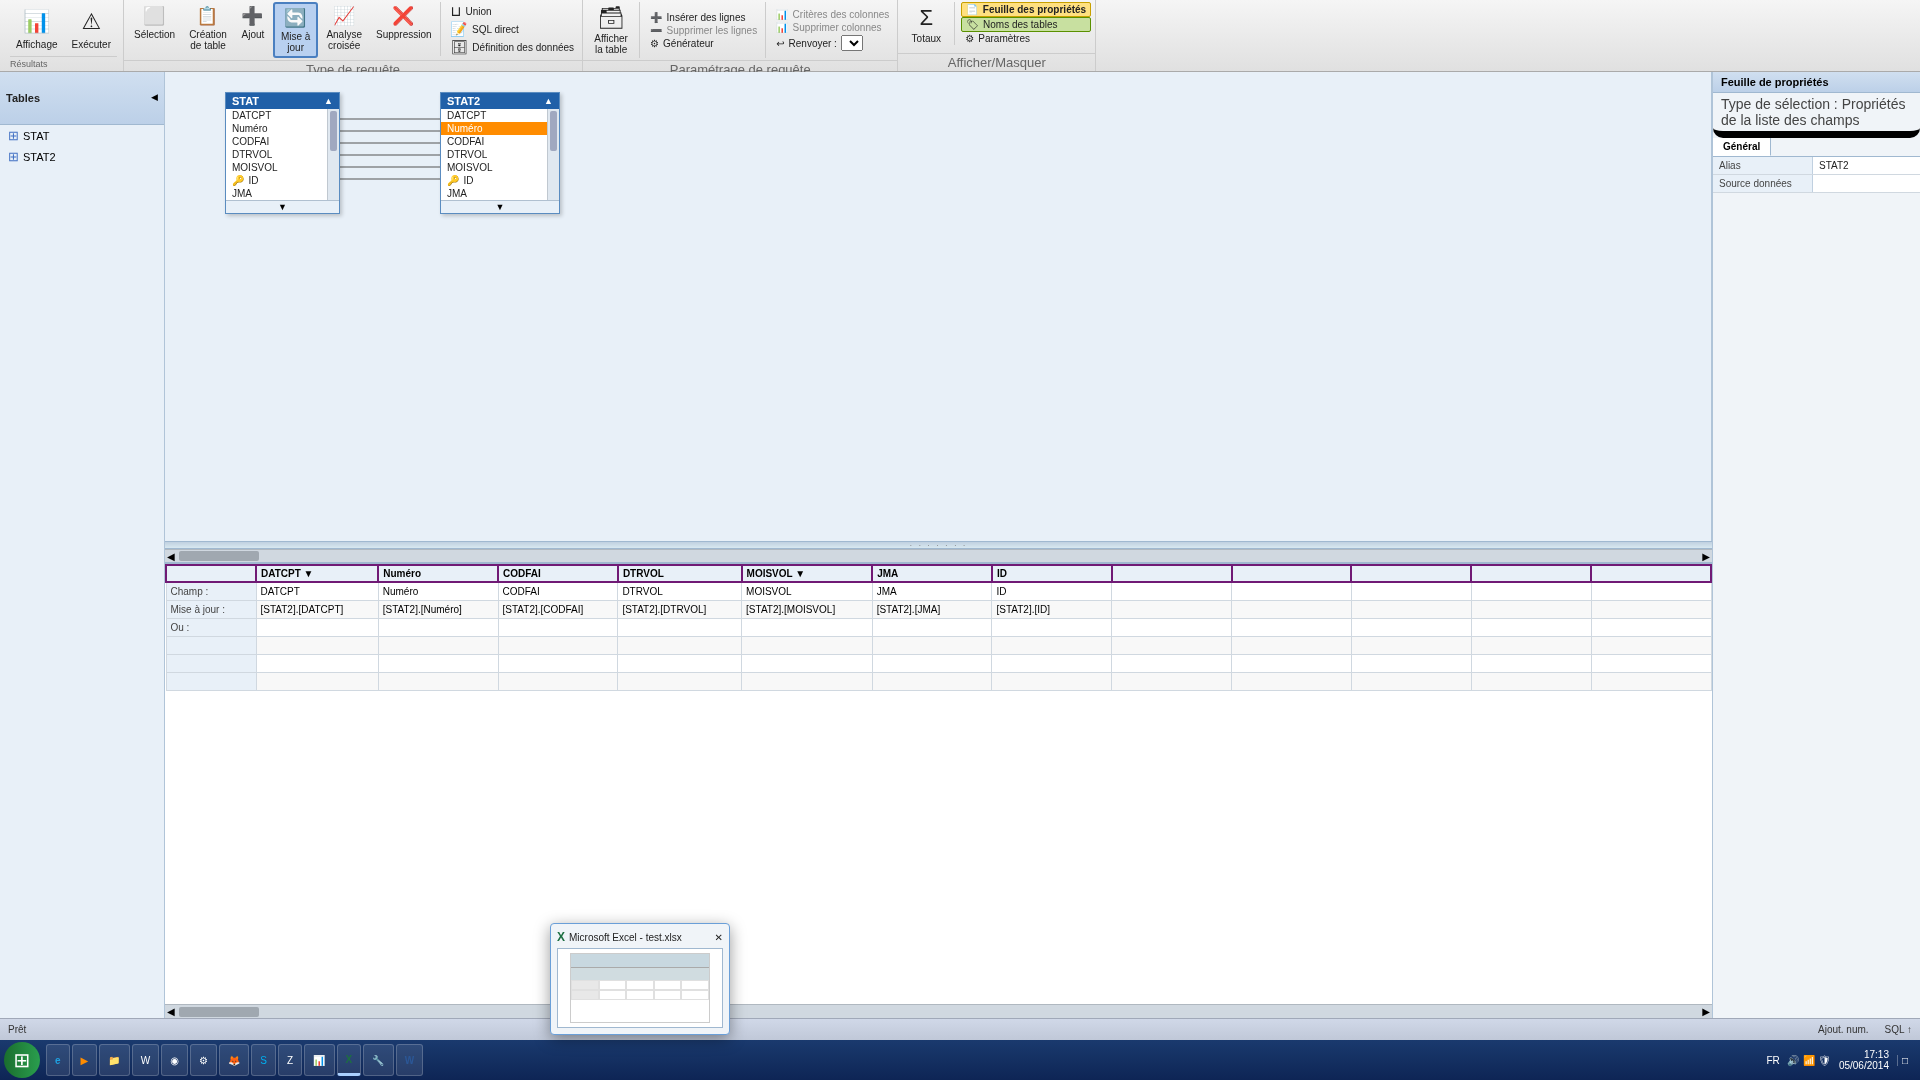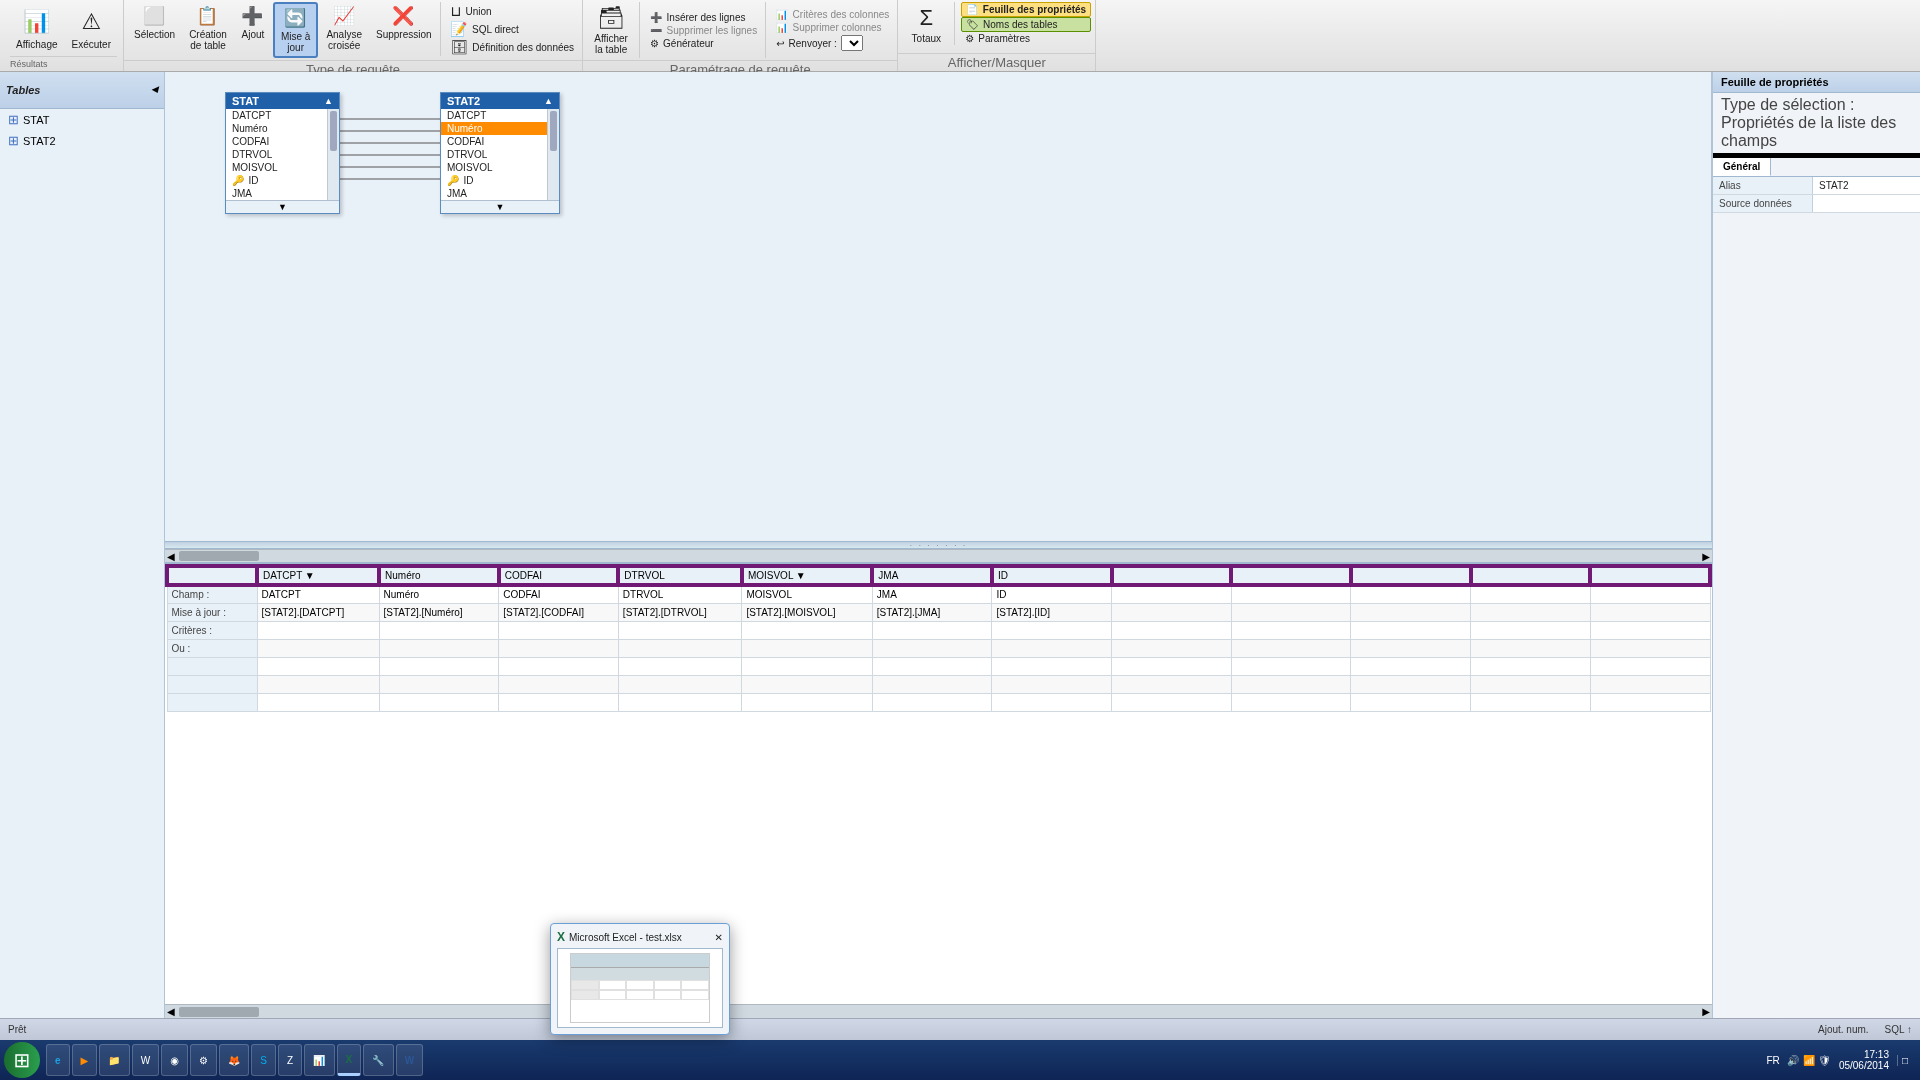--- a/index.html
+++ b/index.html
@@ -22,32 +22,32 @@
     
     .ribbon-section { display: flex; flex-direction: column; align-items: stretch; border-right: 1px solid #ccc; }
     .ribbon-section-inner { display: flex; flex: 1; padding: 2px 4px; }
     .ribbon-section-label { font-size: 13px; color: #666; border-top: 1px solid #ccc; text-align: center; padding: 1px; }
 
     
     .main-container { display: flex; height: calc(1080px - 72px - 22px - 40px); }
 
     
     .left-panel { width: 165px; background: #e8f0f8; border-right: 1px solid #b0c4d8; display: flex; flex-direction: column; }
-    .left-panel-header { background: linear-gradient(to bottom, #d0dff0, #bcd0e8); padding: 12px 6px; display: flex; align-items: flex-start; justify-content: space-between; border-bottom: 1px solid #a0b8d0; font-style: italic; }
+    .left-panel-header { background: linear-gradient(to bottom, #d0dff0, #bcd0e8); padding: 20px 6px; display: flex; align-items: flex-start; justify-content: space-between; border-bottom: 1px solid #a0b8d0; }
     .left-panel-title { font-size: 11px; font-weight: bold; color: #222; }
     .left-panel-item { display: flex; align-items: center; gap: 4px; padding: 3px 8px; cursor: pointer; font-size: 11px; }
     .table-icon { color: #4472C4; font-size: 13px; }
 
     
     .canvas-area { flex: 1; background: #e8f0f8; position: relative; overflow: hidden; border-right: 1px solid #b0c4d8; }
 
     
     .right-panel { width: 208px; background: #f0f4f8; border-left: 1px solid #b0c4d8; display: flex; flex-direction: column; }
     .right-panel-title { background: linear-gradient(to bottom, #d0dff0, #bcd0e8); padding: 4px 8px; font-size: 11px; font-weight: bold; border-bottom: 1px solid #a0b8d0; }
-    .right-panel-subtitle { padding: 3px 8px; font-size: 16px; color: #444; border-bottom: 5px solid #000000; }
+    .right-panel-subtitle { padding: 3px 8px; font-size: 14px; color: #444; border-bottom: 7px solid #000000; border-radius: 10px; }
     .right-panel-tab { display: flex; border-bottom: 1px solid #a0b8d0; }
     .right-panel-tab-item { padding: 3px 10px; font-size: 10px; cursor: pointer; border-right: 1px solid #a0b8d0; }
     .right-panel-tab-item.active { background: white; border-bottom: 1px solid white; font-weight: bold; }
     .right-panel-row { display: flex; border-bottom: 1px solid #d0d8e0; }
     .right-panel-key { width: 100px; padding: 3px 6px; font-size: 10px; color: #444; background: #e8f0f8; border-right: 1px solid #c0d0e0; }
     .right-panel-val { flex: 1; padding: 3px 6px; font-size: 10px; color: #222; background: white; }
 
     
     .db-table { position: absolute; background: white; border: 1px solid #5a8cc0; box-shadow: 2px 2px 4px rgba(0,0,0,0.2); min-width: 110px; }
     .db-table-header { background: #2060a8; color: white; font-size: 11px; font-weight: bold; padding: 2px 6px; display: flex; align-items: center; justify-content: space-between; }
@@ -61,21 +61,21 @@
     
     .join-lines { position: absolute; top: 0; left: 0; width: 100%; height: 100%; pointer-events: none; }
 
     
     .h-splitter { height: 8px; background: linear-gradient(to bottom, #c0d0e0, #d8e8f0); border-top: 1px solid #a0b8d0; border-bottom: 1px solid #a0b8d0; cursor: row-resize; display: flex; align-items: center; justify-content: center; }
     .h-splitter-dots { color: #888; letter-spacing: 2px; font-size: 8px; }
 
     
     .query-grid { background: white; border-top: 1px solid #a0b8d0; flex: 1; overflow: hidden; }
     .query-grid table { border-collapse: collapse; width: 100%; font-size: 10px; }
-    .query-grid th { background: #e8f0f8; border: 4px solid #701a75; padding: 2px 4px; font-weight: normal; text-align: left; white-space: nowrap; min-width: 90px; }
+    .query-grid th { background: #e8f0f8; border: 2px solid #701a75; padding: 2px 4px; font-weight: bold; text-align: left; white-space: nowrap; min-width: 90px; }
     .query-grid td { border: 1px solid #d0d8e0; padding: 2px 4px; white-space: nowrap; min-width: 90px; min-height: 18px; height: 18px; }
     .query-grid tr:nth-child(even) td { background: #f8f8f8; }
     .row-label { background: #e8f0f8 !important; font-weight: normal; color: #444; width: 70px; }
 
     
     .statusbar { height: 22px; background: linear-gradient(to bottom, #d0d8e8, #c0c8d8); border-top: 1px solid #a0a8b8; display: flex; align-items: center; padding: 0 8px; font-size: 10px; color: #333; gap: 20px; }
     .statusbar-right { margin-left: auto; display: flex; gap: 16px; }
 
     
     .taskbar { height: 40px; background: linear-gradient(to bottom, #1a3a6e, #0e2555); display: flex; align-items: center; padding: 0 4px; gap: 2px; position: fixed; bottom: 0; left: 0; width: 1920px; z-index: 100; }
@@ -392,35 +392,20 @@
               <td>[STAT2].[MOISVOL]</td>
               <td>[STAT2].[JMA]</td>
               <td>[STAT2].[ID]</td>
               <td></td>
               <td></td>
               <td></td>
               <td></td>
               <td></td>
             </tr>
             <tr>
-              <td class="row-label">Critères :</td>
-              <td></td>
-              <td></td>
-              <td></td>
-              <td></td>
-              <td></td>
-              <td></td>
-              <td></td>
-              <td></td>
-              <td></td>
-              <td></td>
-              <td></td>
-              <td></td>
-            </tr>
-            <tr>
               <td class="row-label">Ou :</td>
               <td></td>
               <td></td>
               <td></td>
               <td></td>
               <td></td>
               <td></td>
               <td></td>
               <td></td>
               <td></td>

